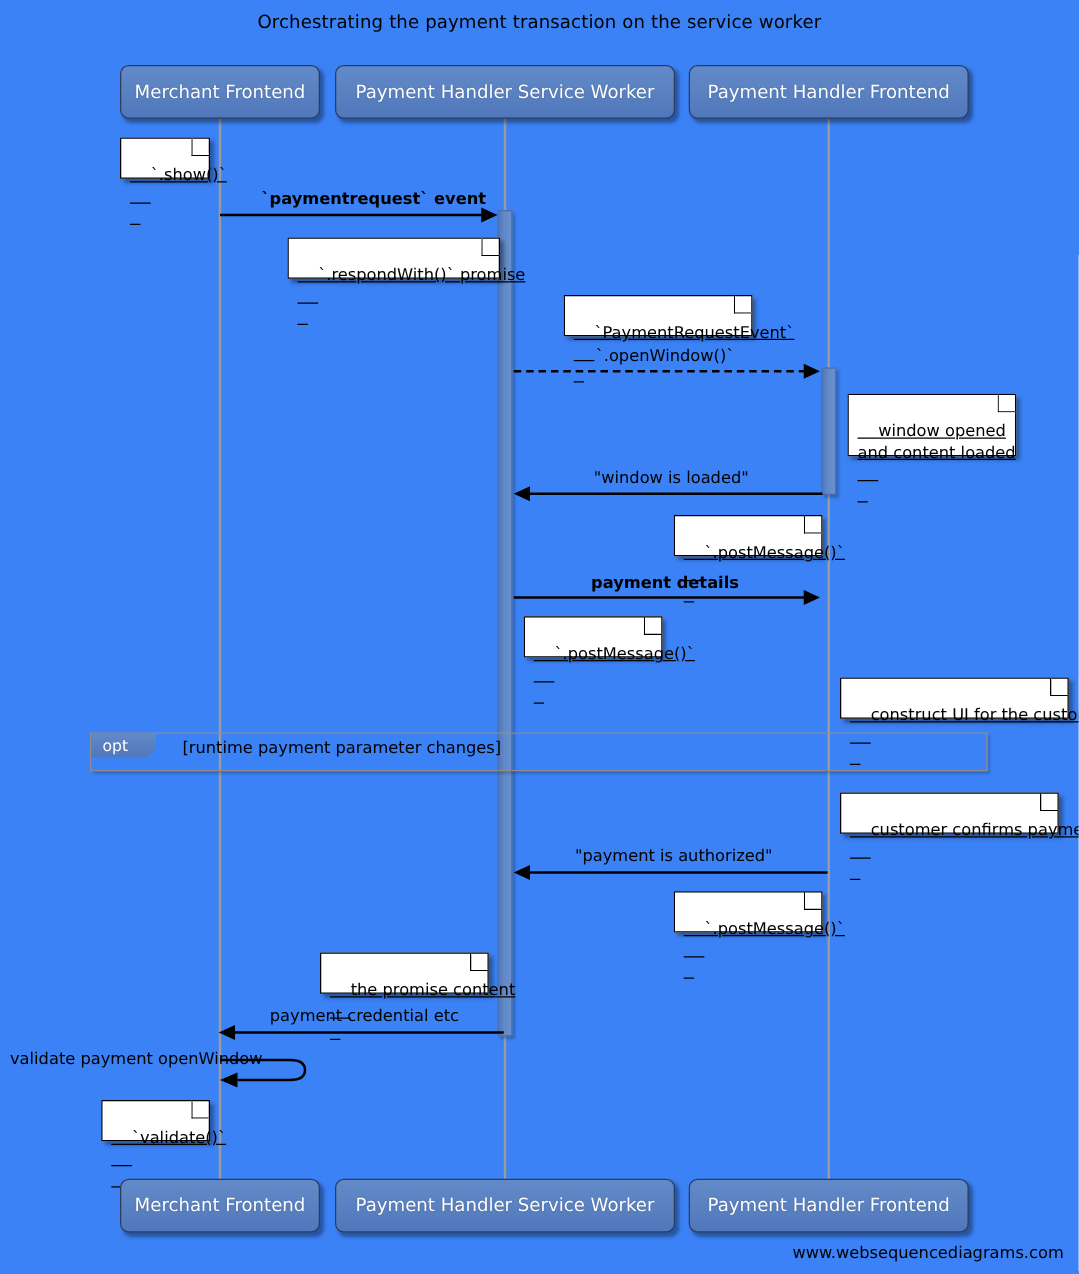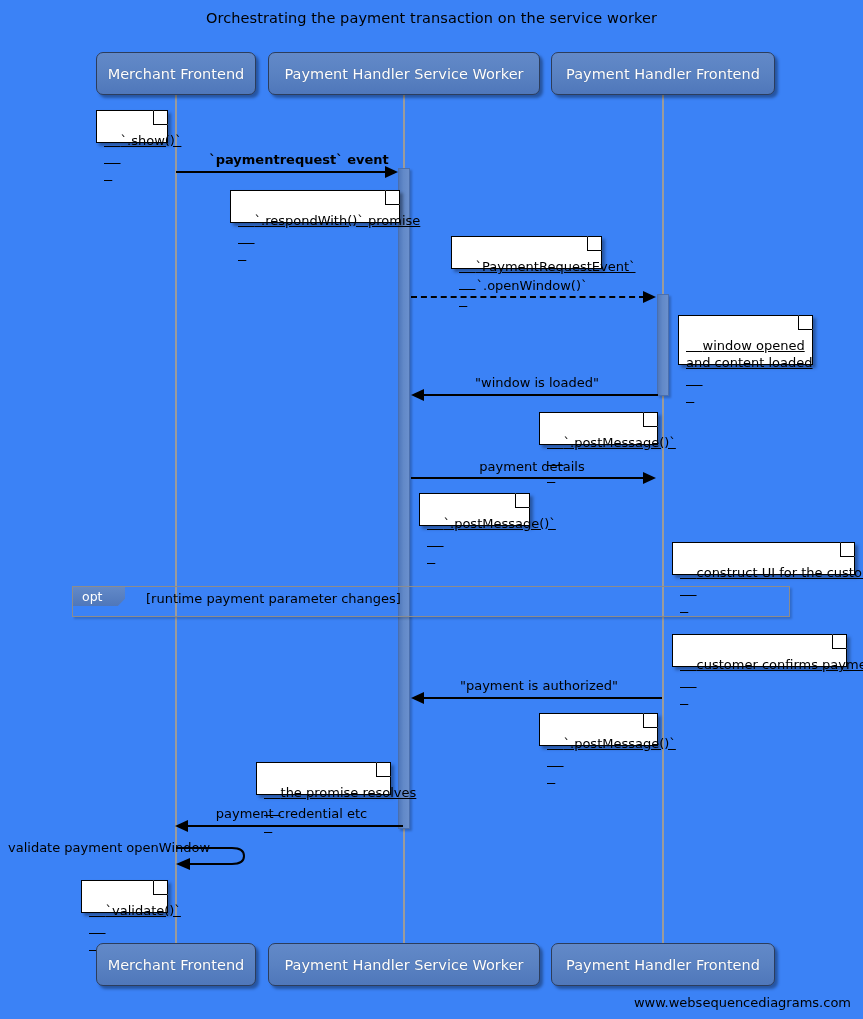--- a/index.html
+++ b/index.html
@@ -226,21 +226,21 @@
   <div class="arrowhead left" style="left:411px; top:389px;"></div>
   <div class="msg-label" style="left:416px; top:375px; width:242px;">"window is loaded"</div>
 
   <div class="note" style="left:539px; top:412px; width:119px; height:33px;">
     <span>`.postMessage()`</span>
     <span class="fold-edge"></span>
   </div>
 
   <div class="msg-line" style="left:411px; top:477px; width:234px;"></div>
   <div class="arrowhead right" style="left:643px; top:472px;"></div>
-  <div class="msg-label" style="left:411px; top:459px; width:242px;">payment details</div>
+  <div class="msg-label" style="left:411px; top:459px; width:242px;font-weight:bold;">payment details</div>
 
   <div class="note" style="left:419px; top:493px; width:111px; height:33px;">
     <span>`.postMessage()`</span>
     <span class="fold-edge"></span>
   </div>
 
   <div class="note" style="left:672px; top:542px; width:183px; height:33px;">
     <span>construct UI for the customer</span>
     <span class="fold-edge"></span>
   </div>
@@ -259,21 +259,21 @@
   <div class="msg-line" style="left:424px; top:697px; width:238px;"></div>
   <div class="arrowhead left" style="left:411px; top:692px;"></div>
   <div class="msg-label" style="left:416px; top:678px; width:246px;">"payment is authorized"</div>
 
   <div class="note" style="left:539px; top:713px; width:119px; height:33px;">
     <span>`.postMessage()`</span>
     <span class="fold-edge"></span>
   </div>
 
   <div class="note" style="left:256px; top:762px; width:135px; height:33px;">
-    <span>the promise resolves</span>
+    <span>the promise content</span>
     <span class="fold-edge"></span>
   </div>
 
   <div class="msg-line" style="left:188px; top:825px; width:215px;"></div>
   <div class="arrowhead left" style="left:175px; top:820px;"></div>
   <div class="msg-label" style="left:180px; top:806px; width:223px;">payment credential etc</div>
 
   <div class="selfloop" style="left:174px; top:840px;">
     <svg width="76" height="30" viewBox="0 0 76 30" xmlns="http://www.w3.org/2000/svg">
       <path d="M 2 8 L 58 8 Q 70 8 70 16 Q 70 24 58 24 L 16 24" fill="none" stroke="#000000" stroke-width="2"></path>

